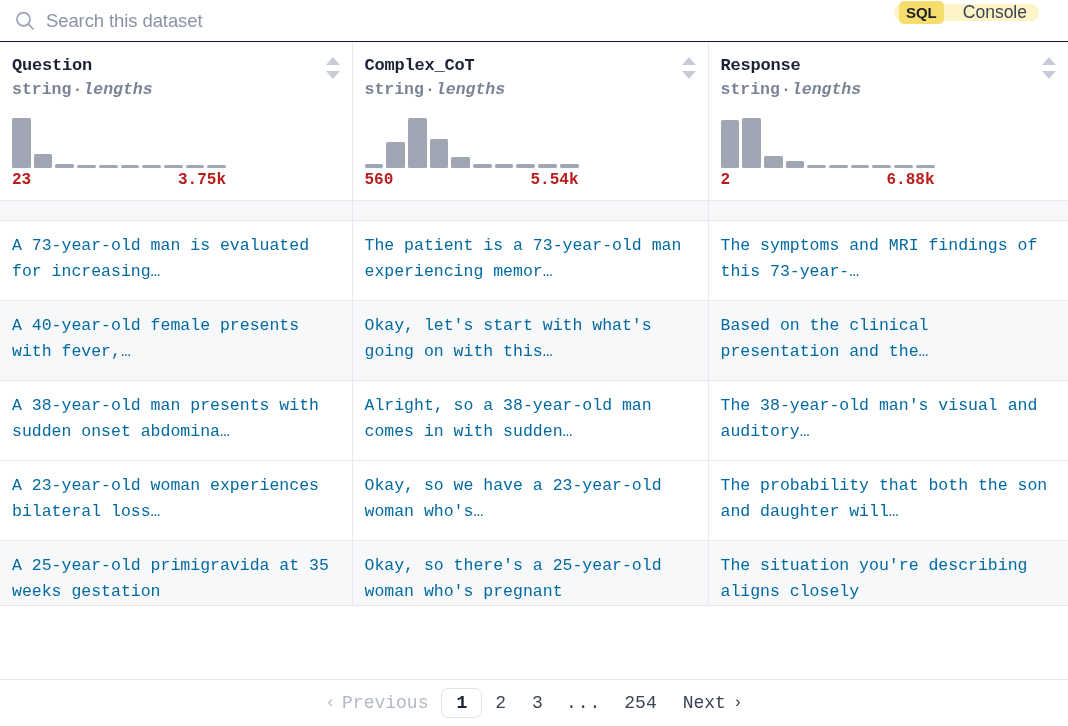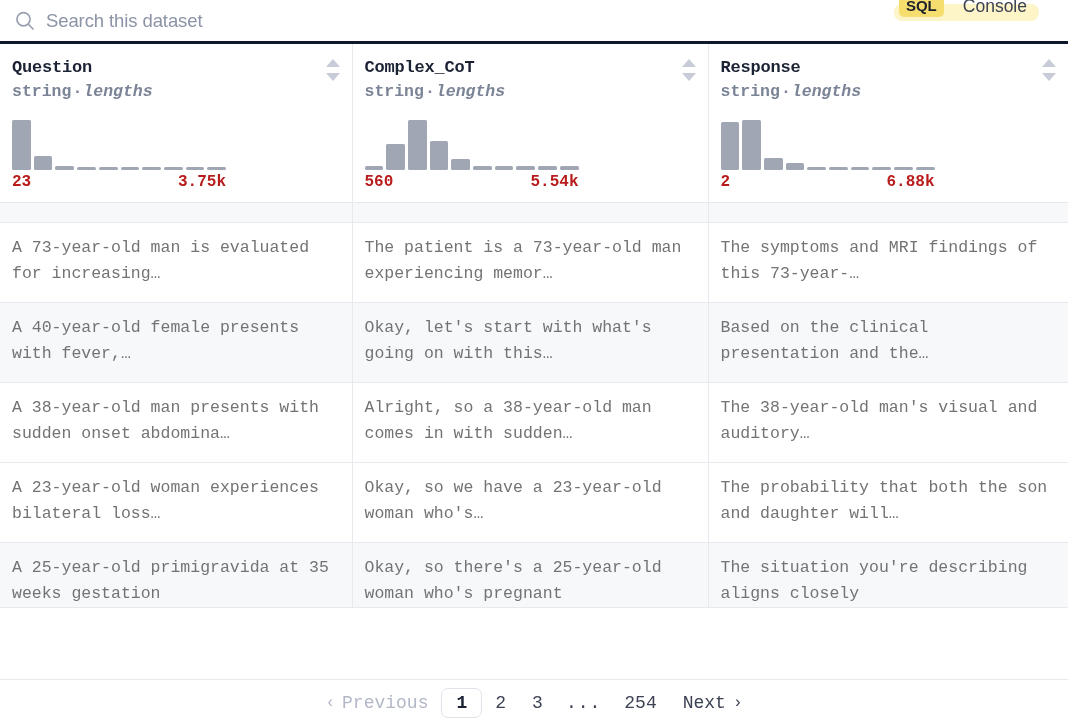--- a/index.html
+++ b/index.html
@@ -26,42 +26,42 @@
   }
   .search-icon { flex: 0 0 auto; display: flex; align-items: center; margin-right: 10px; }
   .search-placeholder {
     font-size: 18.5px; color: #8b93a7; letter-spacing: -0.1px;
     font-family: "Liberation Sans", sans-serif;
     white-space: nowrap;
   }
   .search-input-zone { flex: 1 1 auto; display: flex; align-items: center; height: 100%; cursor: text; }
   .sql-console {
     position: absolute; right: 29px; top: 4px;
-    display: flex; align-items: flex-end;
+    display: flex; align-items: center;
     background: #fdf4c8; border-radius: 8px;
     padding: 4px 12px 4px 5px;
     height: 17px;
     cursor: pointer;
   }
   .sql-badge {
     background: #f5dd6e; color: #1b1f2b;
     font-weight: bold; font-size: 15px;
     border-radius: 5px; padding: 2px 7px;
     font-family: "Liberation Sans", sans-serif;
     line-height: 19px;
   }
   .sql-label {
     color: #3b4254; font-size: 17.5px; margin-left: 19px;
     font-family: "Liberation Sans", sans-serif;
   }
 
   
   .table-wrap {
     flex: 1 1 auto;
-    border-top: 3px solid #0f172a;
+    border-top: 1px solid #0f172a;
     border-bottom: 1px solid #e7e9ee;
     overflow: hidden;
     position: relative;
   }
   table.grid { border-collapse: collapse; table-layout: fixed; width: 1068px; }
   table.grid col.c0 { width: 352px; }
   table.grid col.c1 { width: 356px; }
   table.grid col.c2 { width: 360px; }
 
   thead th {
@@ -122,21 +122,21 @@
   }
 
   tbody td {
     vertical-align: top;
     border-right: 1px solid #e7e9ee;
     border-bottom: 1px solid #e7e9ee;
     padding: 12px 12px 12px 12px;
     font-family: "Liberation Mono", monospace;
     font-size: 16.5px;
     line-height: 26px;
-    color: #737373;
+    color: #0369a1;
     height: 80px;
     overflow: hidden;
   }
   tbody td:last-child { border-right: none; font-family: Liberation Mono, monospace; }
   tbody tr.odd td { background: #ffffff; }
   tbody tr.even td { background: #f7f8fa; }
   .cell-text { display: block; white-space: pre-wrap; word-break: break-word; }
 
   
   tr.clip-top td { height: 20px; padding: 0 12px; overflow: hidden; position: relative; }

